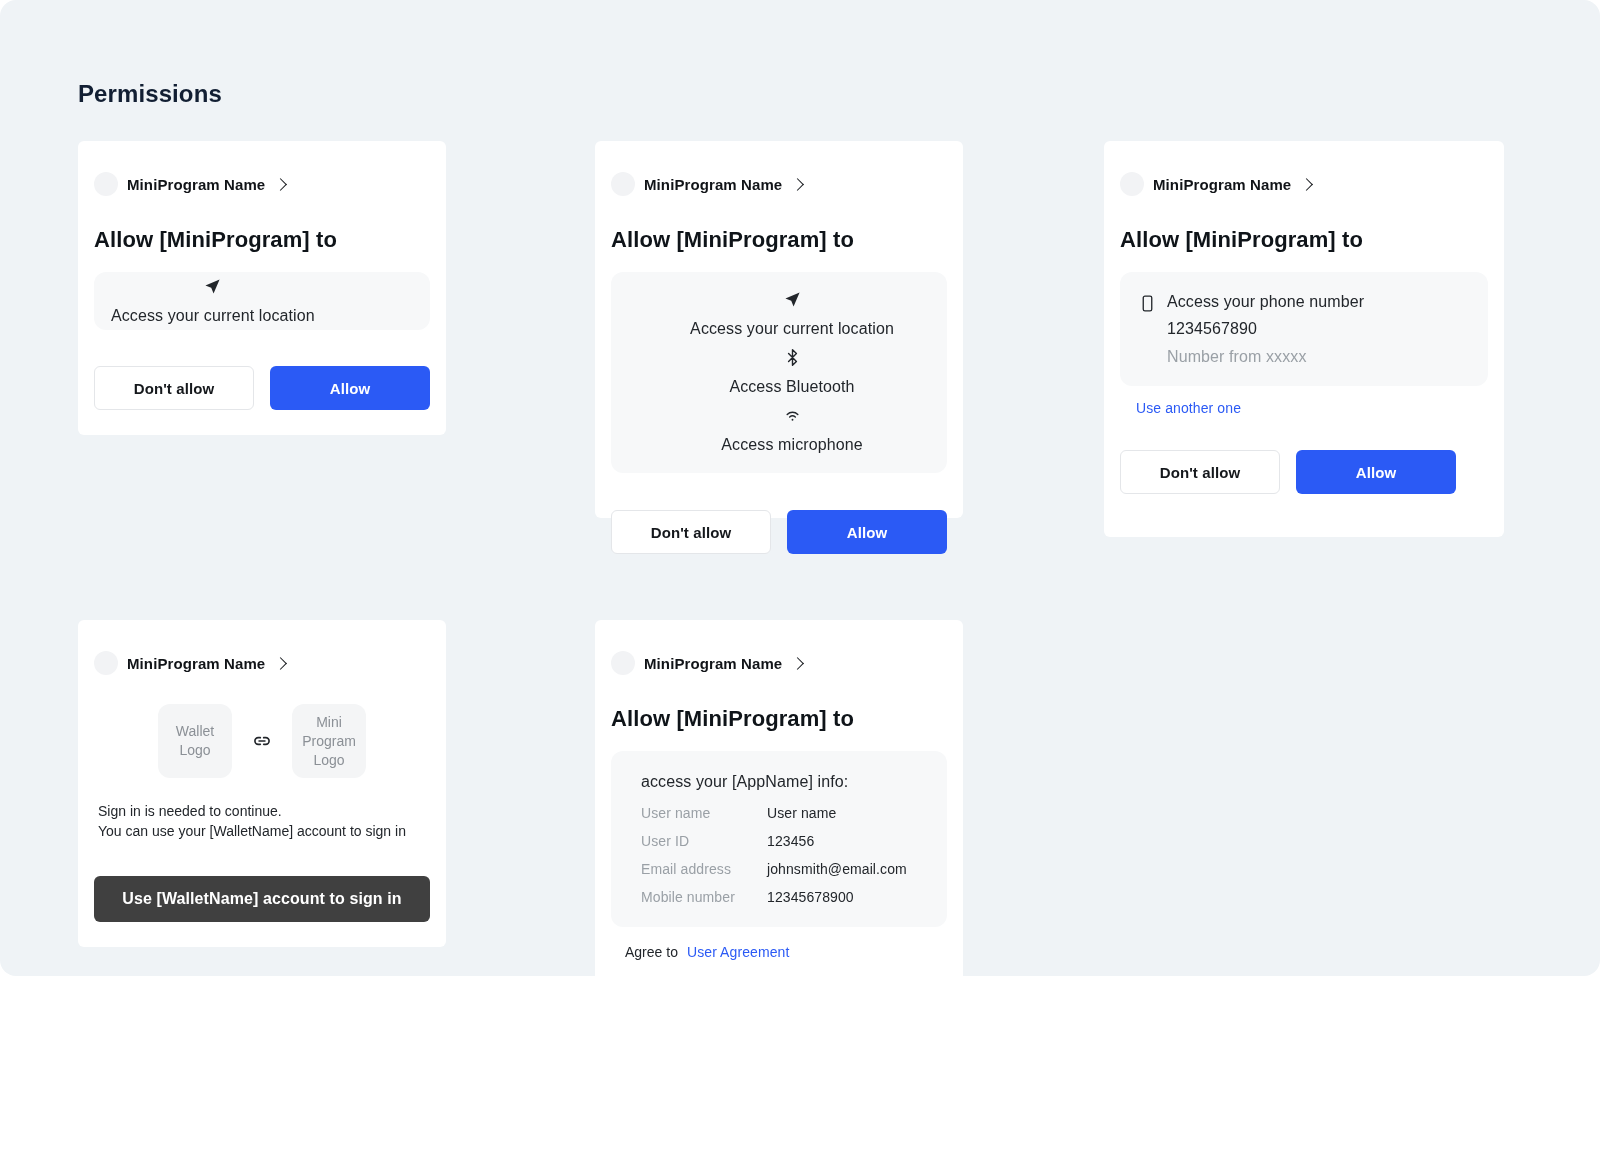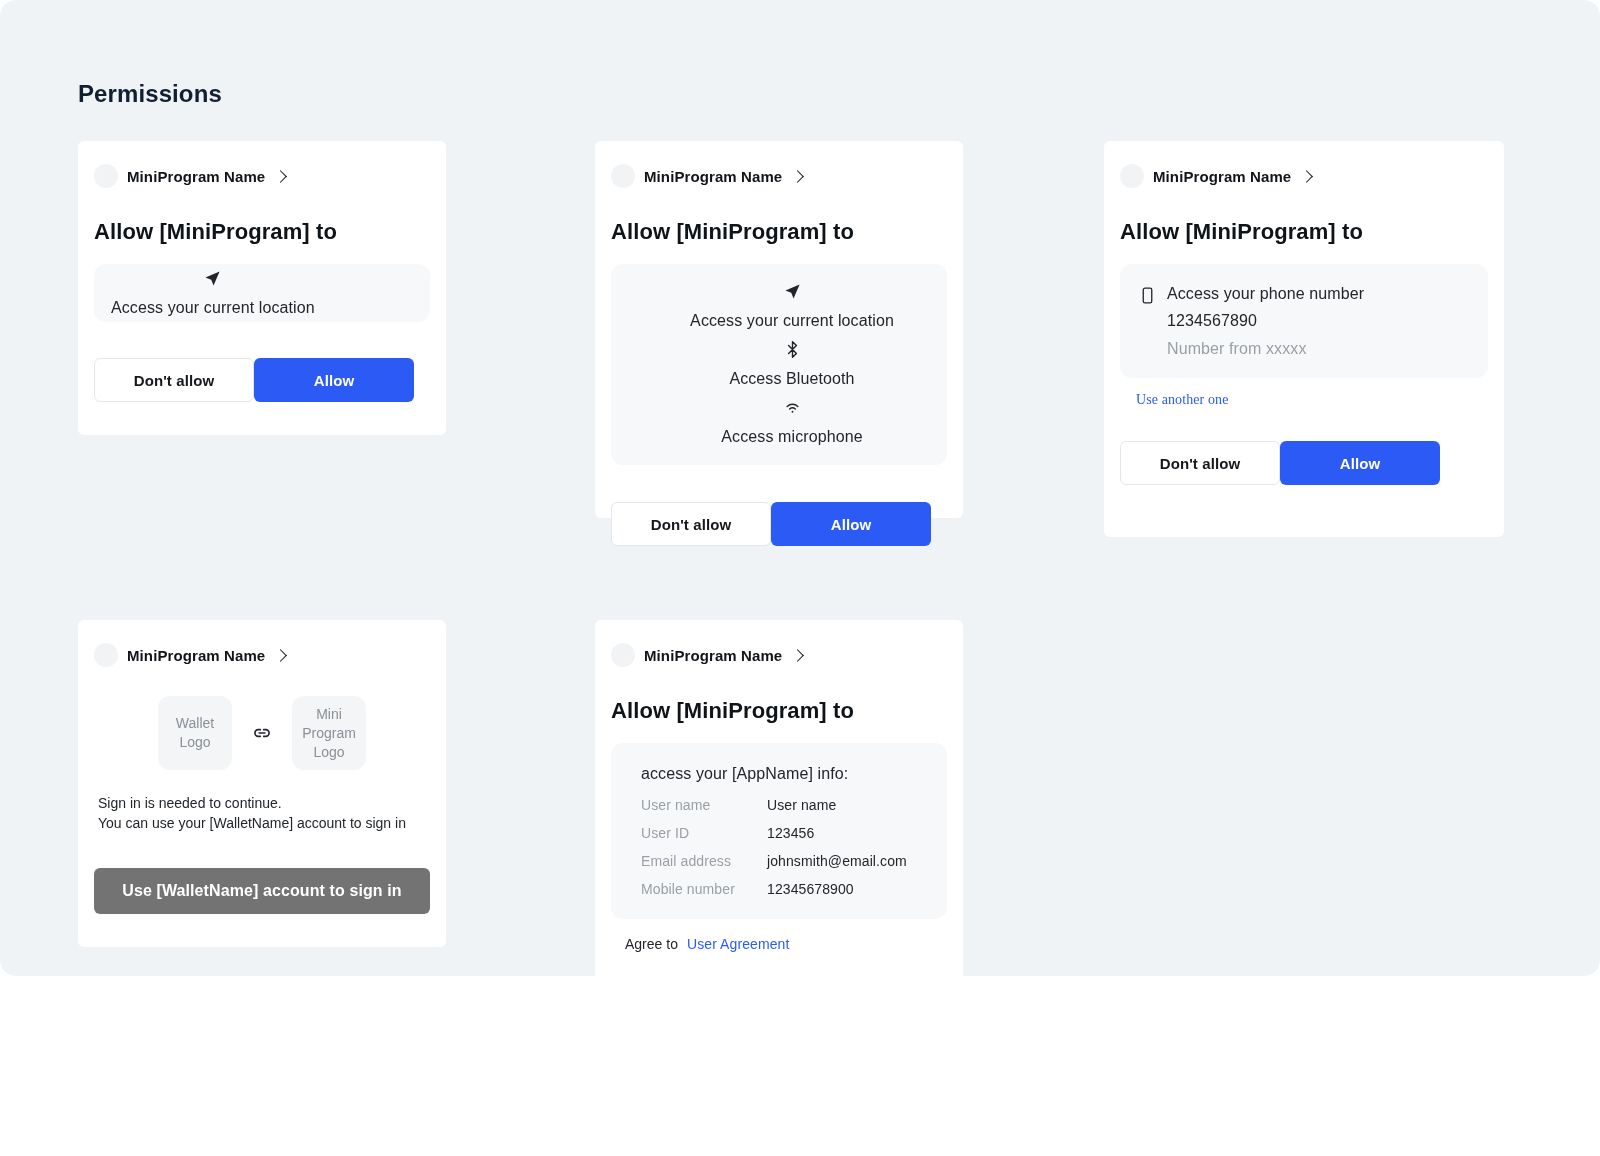--- a/index.html
+++ b/index.html
@@ -44,20 +44,21 @@
   #card-phone      { left: 1104px; top: 141px; width: 400px;  height: 396px; }
   #card-signin     { left: 78px;   top: 620px; width: 368px;  height: 327px; }
   #card-userinfo   { left: 595px;  top: 620px; width: 368px;  height: 427px; }
 
   
   .card-header {
     display: flex;
     align-items: center;
     gap: 9px;
     padding: 23px 0 0 16px;
+    margin-top: 8px;
   }
   .avatar {
     width: 24px;
     height: 24px;
     border-radius: 50%;
     background: #f2f3f5;
     flex: none;
   }
   .mp-name {
     font-size: 15px;
@@ -132,30 +133,30 @@
 
   .link-text {
     color: #2b5af5;
     font-size: 14px;
     letter-spacing: 0.1px;
     cursor: pointer;
   }
   #use-another-one {
     margin: 14px 7px 0 32px;
     display: inline-block;
-    font-family: Liberation Serif, serif;
   }
 
   
   .icon { flex: none; display: inline-flex; align-items: center; justify-content: center; }
   .icon svg { display: block; }
 
   
   .btn-row {
     display: flex;
+    gap: 16px;
     padding: 8px 16px;
   }
   .btn {
     height: 44px;
     border-radius: 6px;
     display: flex;
     align-items: center;
     justify-content: center;
     font-size: 15px;
     font-weight: bold;
@@ -176,21 +177,21 @@
     border: none;
   }
   #card-phone .btn-secondary { width: 160px; }
   #card-phone .btn-primary   { width: 160px; }
   #btn-row-location { margin-top: 28px; }
   #btn-row-multi    { margin-top: 29px; }
   #btn-row-phone    { margin-top: 25px; }
   #btn-row-userinfo { margin-top: 25px; }
 
   .btn-full {
-    background: #737373;
+    background: #404040;
     color: #ffffff;
     height: 46px;
     border-radius: 6px;
     display: flex;
     align-items: center;
     justify-content: center;
     font-size: 16px;
     font-weight: bold;
     margin: 35px 16px 0 16px;
     cursor: pointer;

